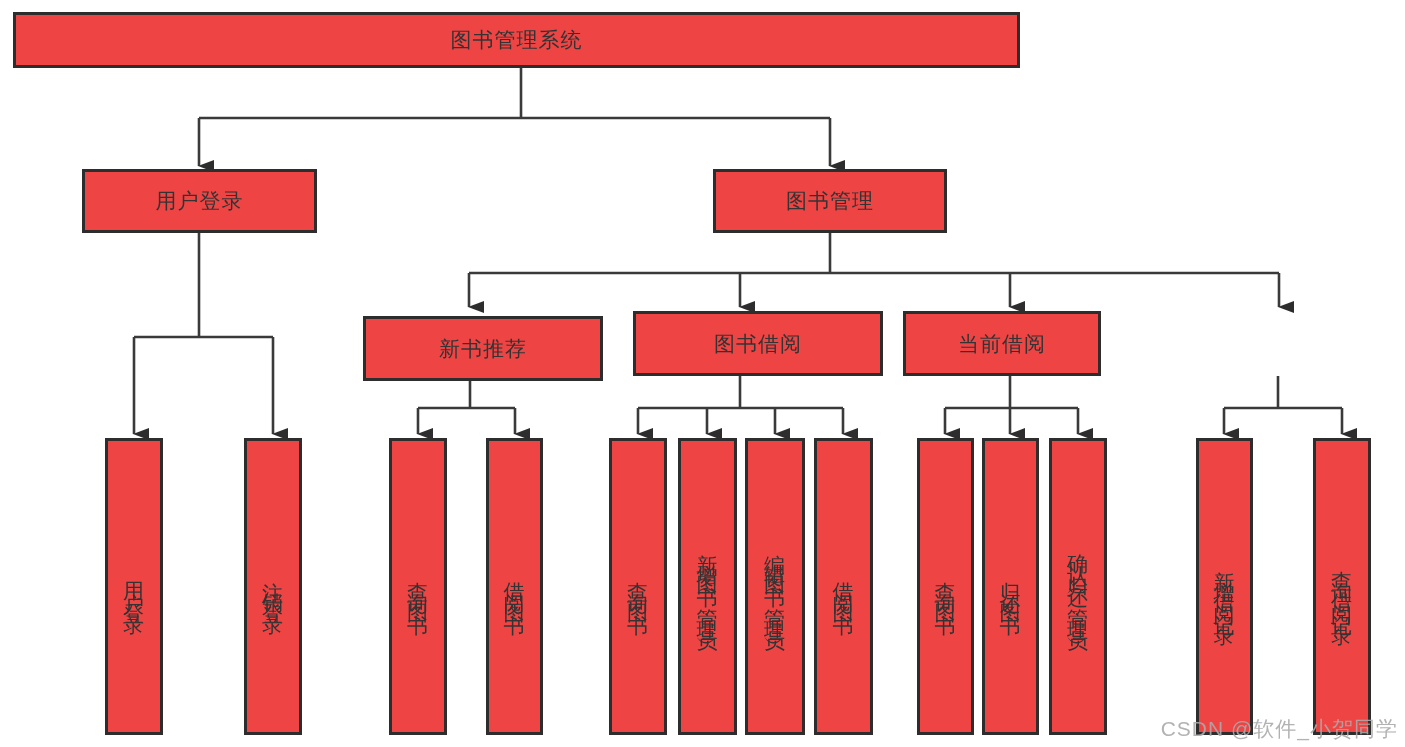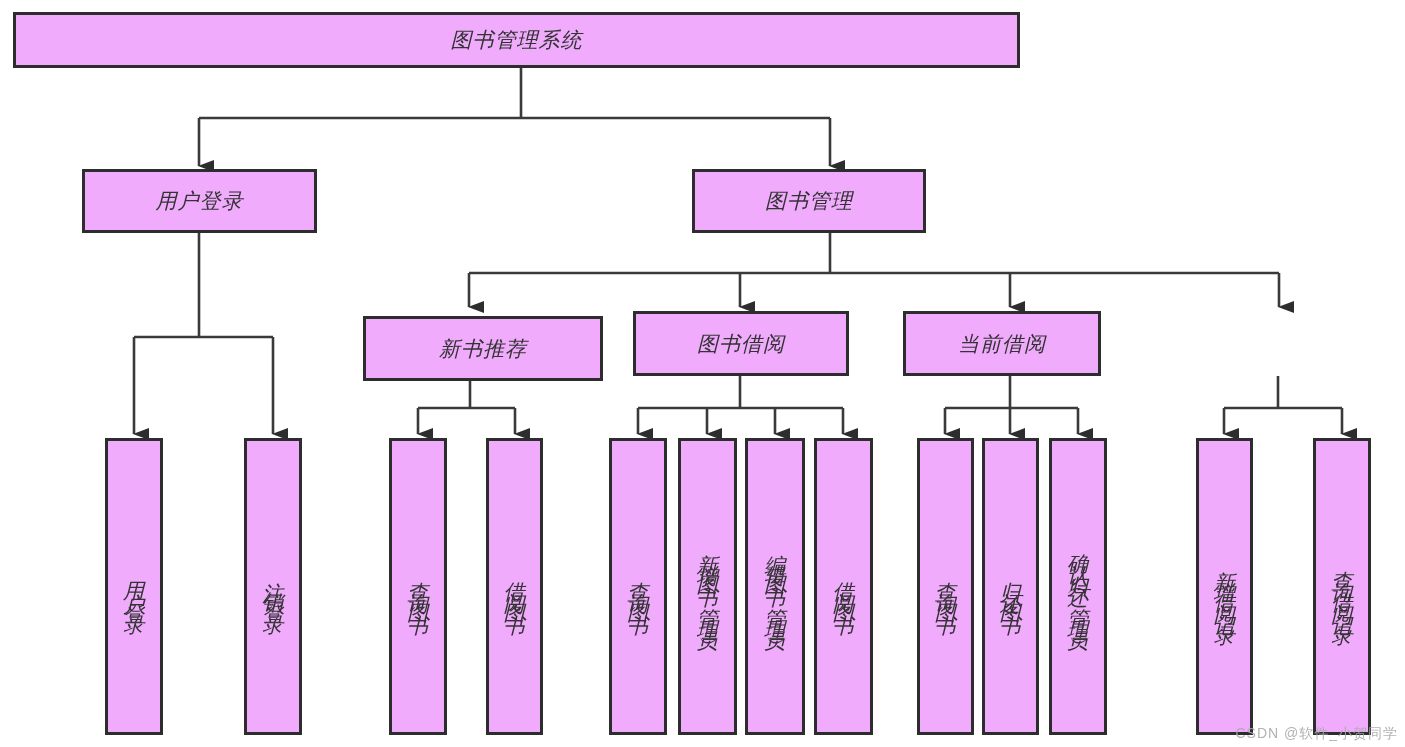--- a/index.html
+++ b/index.html
@@ -6,43 +6,42 @@
   body{font-family:"Liberation Sans","DejaVu Sans",sans-serif;}
   .canvas{
     position:relative;
     width:1405px;height:747px;
     background:#ffffff;
     overflow:hidden;
   }
   .wires{position:absolute;left:0;top:0;width:1405px;height:747px;}
   .box{
     position:absolute;
-    background:#f0abfc;
+    background:#ef4444;
     border:3px solid #2d2d2d;
     box-sizing:border-box;
     display:flex;align-items:center;justify-content:center;
     color:#333333;
     font-size:21px;
     letter-spacing:1px;
     z-index:2;
-    font-style:italic;
   }
   .box.leaf{letter-spacing:0;}
   .vtext{
     writing-mode:vertical-rl;
     text-orientation:mixed;
     letter-spacing:11px;
     line-height:1;
     white-space:nowrap;
   }
   .watermark{
     position:absolute;
     right:7px;bottom:4px;
     color:rgba(170,170,170,0.9);
-    font-size:14px;
+    font-size:21px;
     letter-spacing:1px;
     z-index:3;
   }
 </style>
 </head>
 <body>
 
 <div class="canvas">
 
   <svg class="wires" width="1405" height="747" viewBox="0 0 1405 747" xmlns="http://www.w3.org/2000/svg">
@@ -96,24 +95,24 @@
       <path d="M1278,376 L1278,408"></path>
       <path d="M1224,408 L1342,408"></path>
       <path d="M1224,408 L1224,434" marker-end="url(#arrow)"></path>
       <path d="M1342,408 L1342,434" marker-end="url(#arrow)"></path>
     </g>
   </svg>
 
   <div class="box" style="left:13px;top:12px;width:1007px;height:56px;">图书管理系统</div>
 
   <div class="box" style="left:82px;top:169px;width:235px;height:64px;">用户登录</div>
-  <div class="box" style="left:692px;top:169px;width:234px;height:64px;">图书管理</div>
+  <div class="box" style="left:713px;top:169px;width:234px;height:64px;">图书管理</div>
 
   <div class="box" style="left:363px;top:316px;width:240px;height:65px;">新书推荐</div>
-  <div class="box" style="left:633px;top:311px;width:216px;height:65px;">图书借阅</div>
+  <div class="box" style="left:633px;top:311px;width:250px;height:65px;">图书借阅</div>
   <div class="box" style="left:903px;top:311px;width:198px;height:65px;">当前借阅</div>
 
   <div class="box leaf" style="left:105px;top:438px;width:58px;height:297px;">
     <span class="vtext">用户登录</span>
   </div>
   <div class="box leaf" style="left:244px;top:438px;width:58px;height:297px;">
     <span class="vtext">注销登录</span>
   </div>
 
   <div class="box leaf" style="left:389px;top:438px;width:58px;height:297px;">

